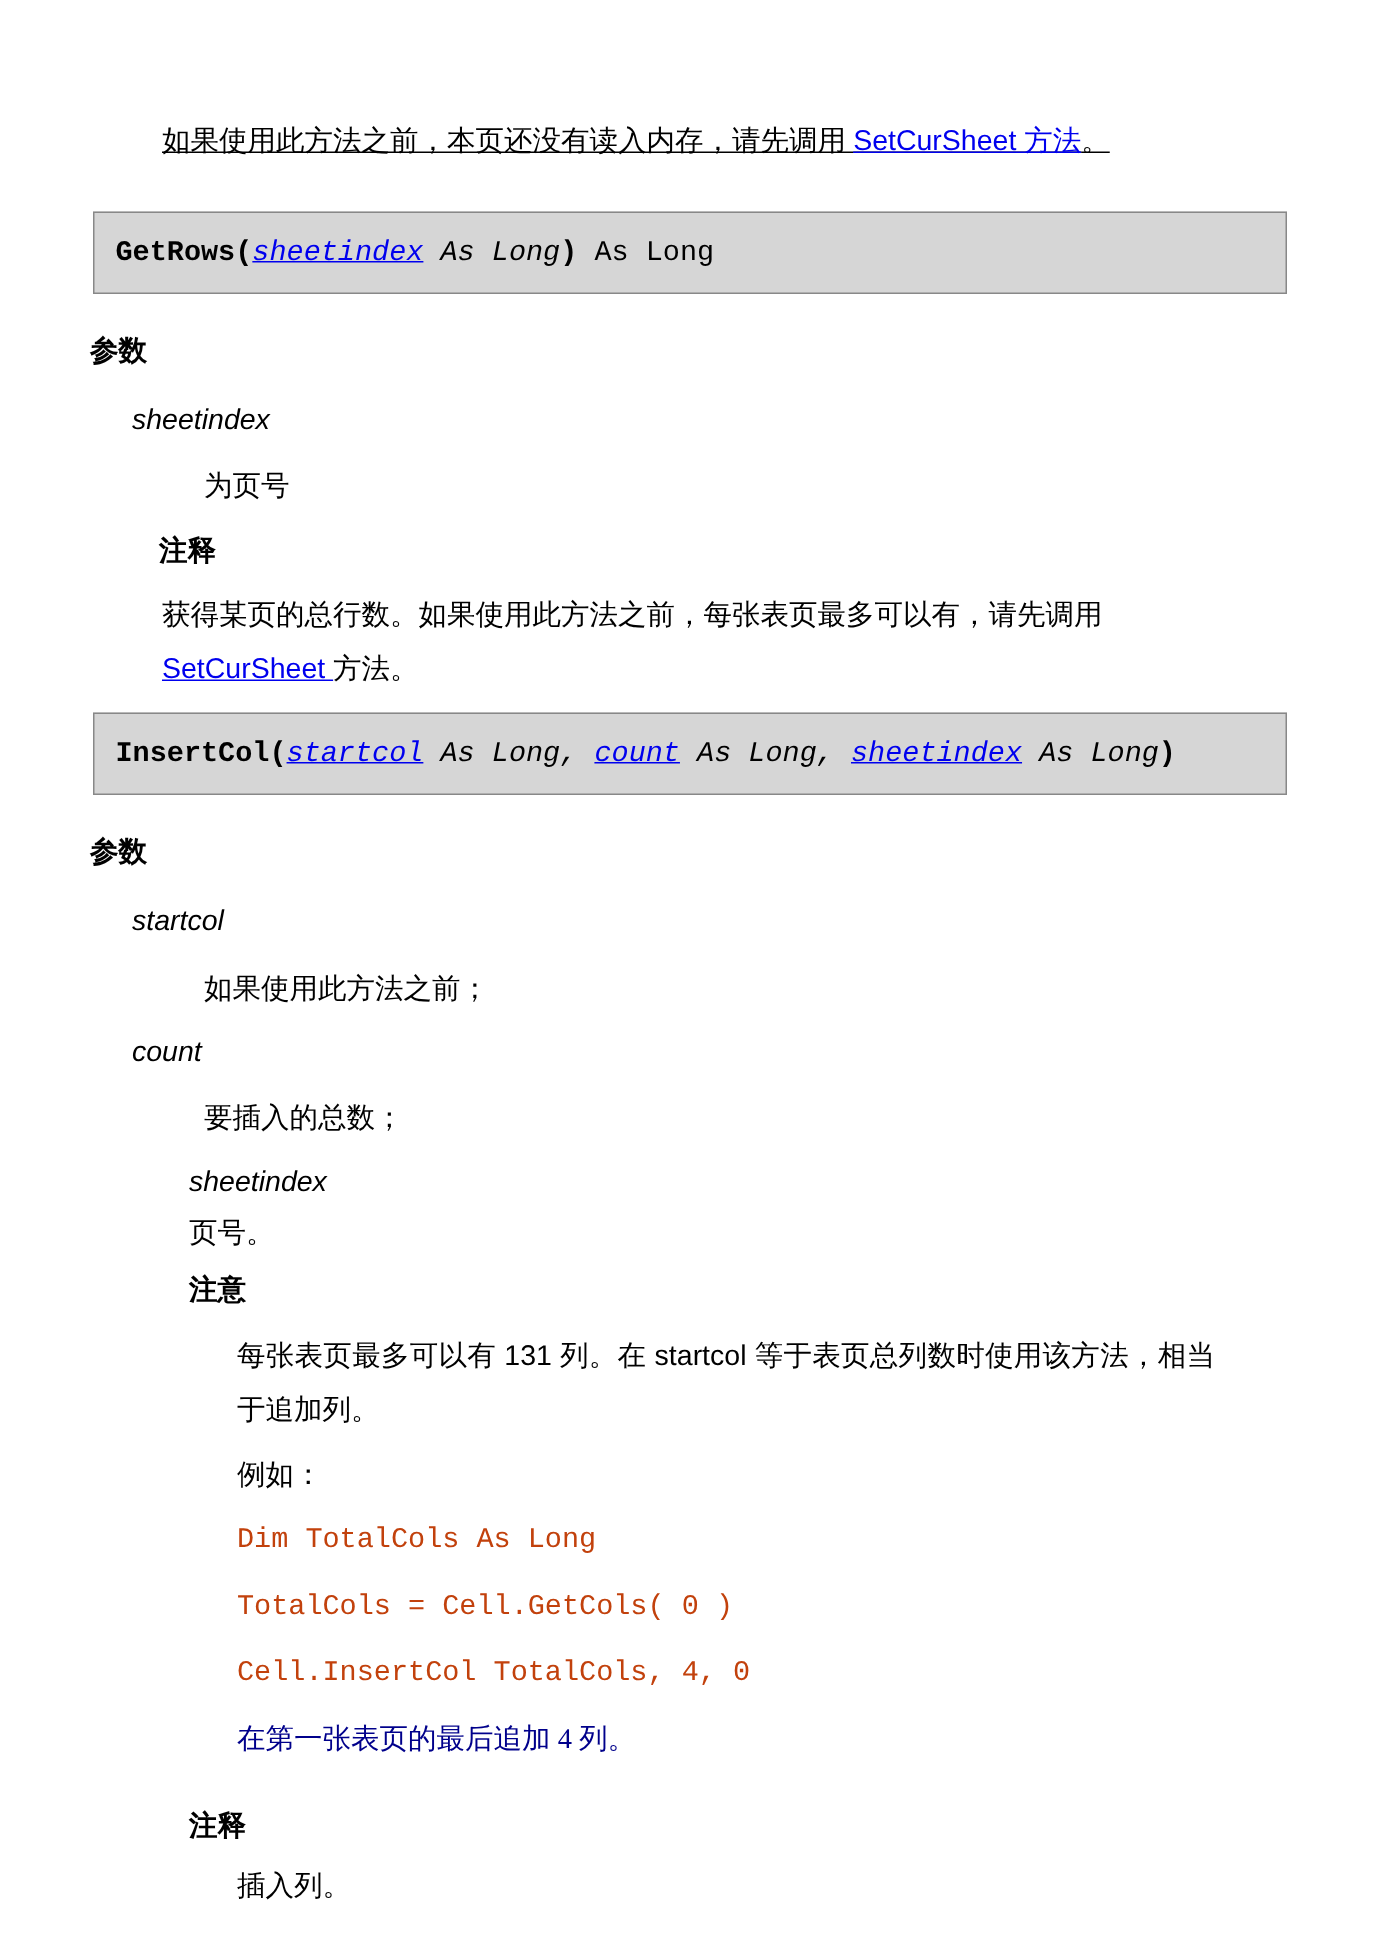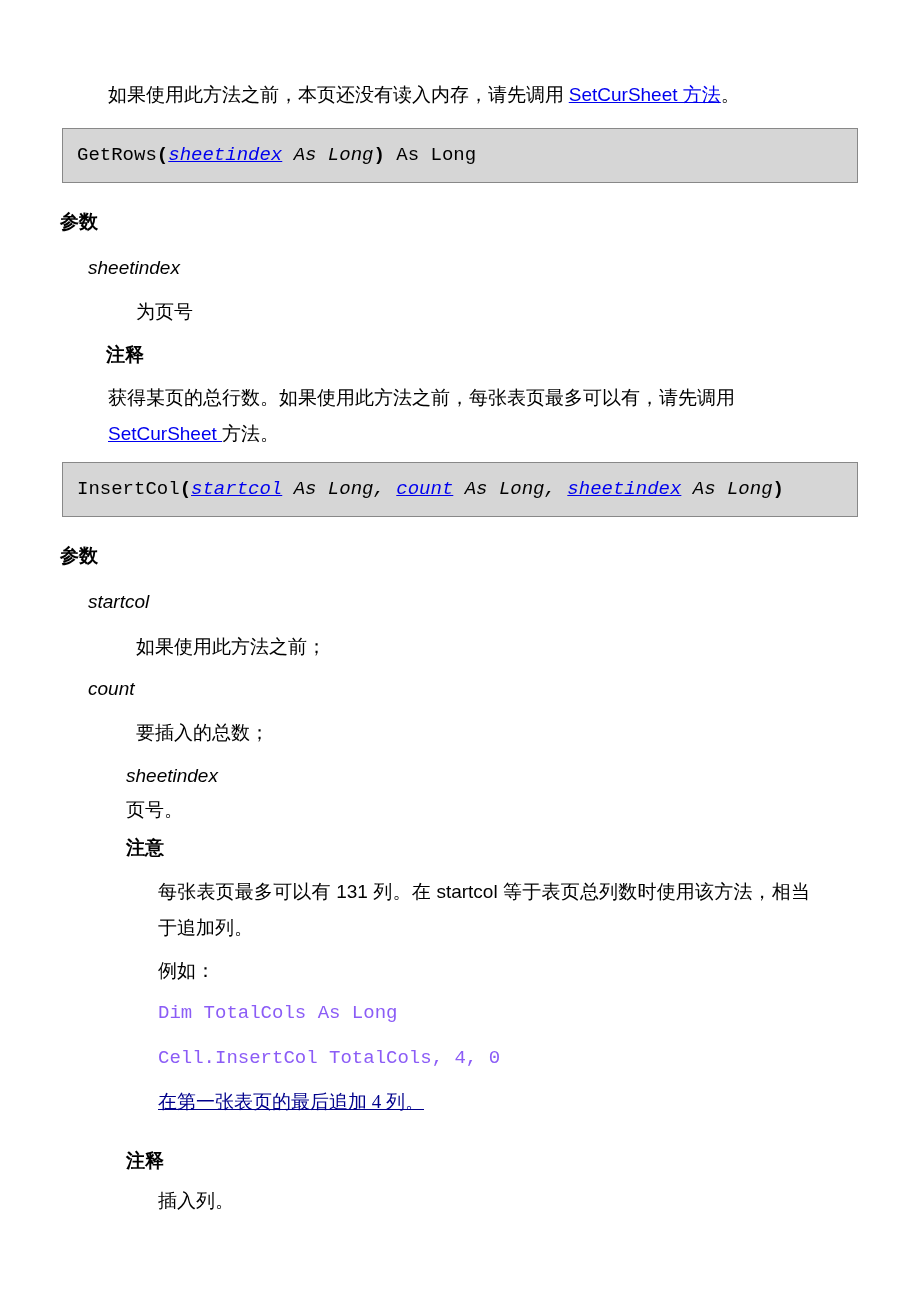--- a/index.html
+++ b/index.html
@@ -7,39 +7,40 @@
     padding: 80px 60px 80px 60px;
     font-family: "SimSun", "宋体", serif;
     font-size: 19px;
     color: #000;
     background: #fff;
     width: 920px;
     box-sizing: border-box;
     line-height: 1.6;
   }
   .intro-p {
-    margin: 0 0 18px 0;
+    margin: 0 0 31px 0;
     padding-left: 48px;
     text-align: justify;
+    text-decoration: underline;
   }
   .link {
     color: #0000EE;
     text-decoration: underline;
     font-family: Arial, "Microsoft YaHei", sans-serif;
   }
   .codebox {
     background: #d6d6d6;
     border: 1px solid #888;
     padding: 10px 14px;
     margin: 10px 2px 24px 2px;
     font-family: "Courier New", monospace;
     font-size: 19px;
     line-height: 1.7;
   }
-  .codebox .method { font-weight: normal; }
+  .codebox .method { font-weight: bold; }
   .codebox .paren { font-weight: bold; }
   .codebox .param {
     color: #0000EE;
     text-decoration: underline;
     font-style: italic;
   }
   .codebox .type { font-style: italic; }
   .section-h {
     font-weight: bold;
     margin: 0 0 16px 0;
@@ -65,30 +66,29 @@
     margin-top: 8px;
   }
   .body-p {
     padding-left: 48px;
     margin-bottom: 8px;
     font-family: "SimSun","宋体", serif;
   }
   .example-lines {
     padding-left: 98px;
     font-family: "Courier New","SimSun", monospace;
-    color: #8b5cf6;
+    color: #c2410c;
     font-size: 19px;
   }
   .example-lines p { margin: 0 0 14px 0; }
   .example-note {
     padding-left: 98px;
     color: #00008B;
     font-family: "SimSun","宋体", serif;
     margin-bottom: 28px;
-    text-decoration: underline;
   }
   .note-block {
     padding-left: 98px;
     padding-right: 50px;
     font-family: Arial,"SimSun","宋体", sans-serif;
     margin-bottom: 10px;
     text-align: justify;
     line-height: 1.9;
   }
   .example-label {
@@ -99,21 +99,21 @@
   .sub-h2 {
     font-weight: bold;
     padding-left: 66px;
     margin-bottom: 10px;
     margin-top: 8px;
   }
   .param-block2 { padding-left: 66px; margin-bottom: 4px; }
   .param-desc2 {
     padding-left: 66px;
     margin-bottom: 0;
-    font-family: Liberation Sans, sans-serif;
+    font-family: Liberation Mono, monospace;
   }
 </style>
 </head>
 <body>
 
 <p class="intro-p">
   <span>如果使用此方法之前，本页还没有读入内存，请先调用 </span><a href="#" class="link">SetCurSheet 方法</a><span>。</span>
 </p>
 
 <div class="codebox">
@@ -156,19 +156,20 @@
 <div class="param-desc2">页号。</div>
 
 <div class="sub-h2">注意</div>
 
 <div class="note-block">每张表页最多可以有 131 列。在 startcol 等于表页总列数时使用该方法，相当于追加列。</div>
 
 <div class="example-label">例如：</div>
 
 <div class="example-lines">
   <p>Dim TotalCols As Long</p>
+  <p>TotalCols = Cell.GetCols( 0 )</p>
   <p>Cell.InsertCol TotalCols, 4, 0</p>
 </div>
 <div class="example-note">在第一张表页的最后追加 4 列。</div>
 
 <div class="sub-h2">注释</div>
 
 <div style="padding-left:98px;">插入列。</div>
 
 </body></html>

